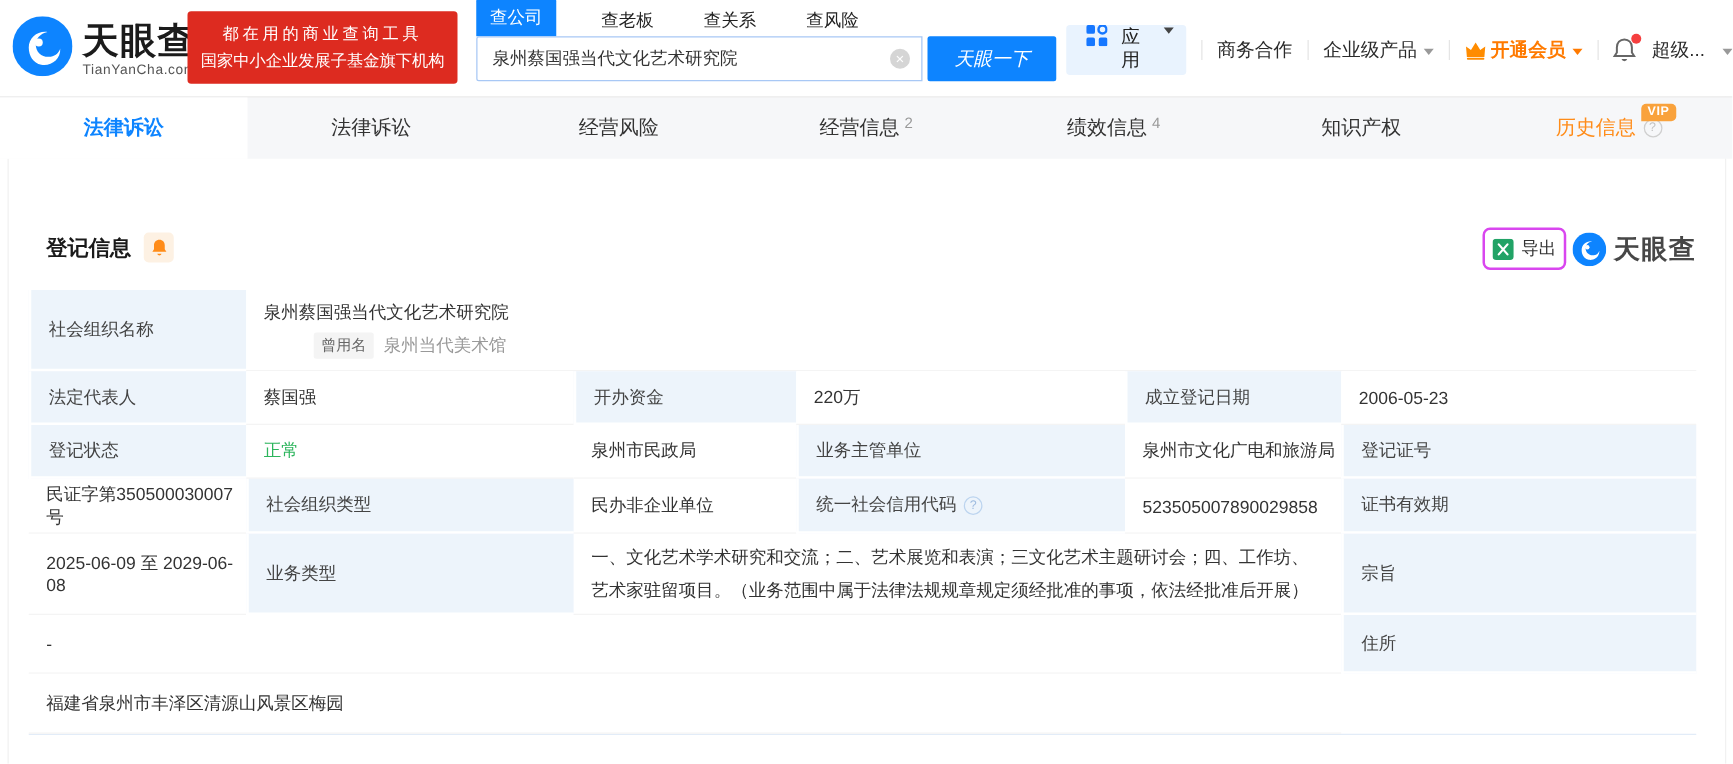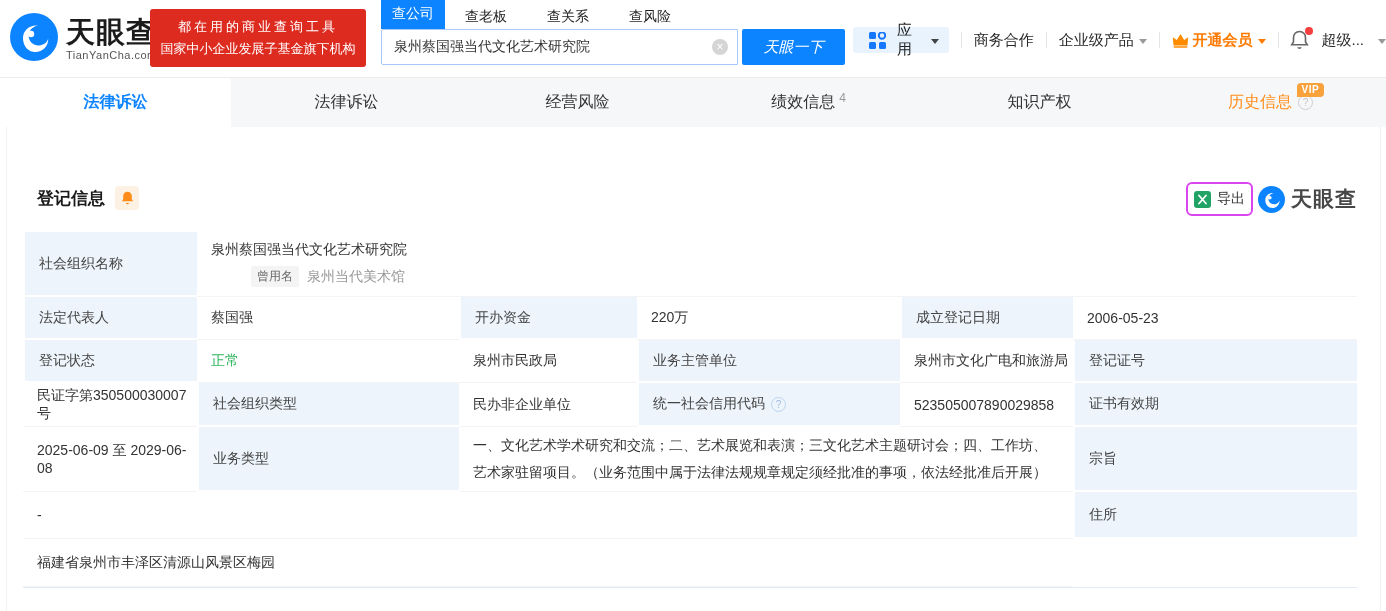--- a/index.html
+++ b/index.html
@@ -15,34 +15,34 @@
   .logo-title { font-size:29px; font-weight:bold; color:#1b1b1b; letter-spacing:1px; line-height:30px; }
   .logo-sub { font-size:11px; color:#555; letter-spacing:.5px; margin-top:2px; }
   .banner { position:absolute; left:150px; top:9px; width:216px; height:58px; background:#dd2b20;
     border-radius:3px; display:flex; flex-direction:column; justify-content:center; align-items:center; }
   .banner div { color:#fff; font-size:13px; line-height:22px; white-space:nowrap; }
   .banner .b1 { letter-spacing:3px; }
 
   .search-wrap { position:absolute; left:381px; top:4px; }
   .stabs { display:flex; align-items:flex-end; height:25px; }
   .stab { font-size:14px; color:#222; margin-right:24px; padding:3px 8px; cursor:pointer; }
-  .stab.on { background:#0d84ff; color:#fff; border-radius:2px 2px 0 0; padding:6px 11px; margin-right:12px; }
+  .stab.on { background:#0d84ff; color:#fff; border-radius:2px 2px 0 0; padding:6px 11px; margin-right:28px; }
   .srow { display:flex; margin-top:0; }
   .sinput { position:relative; }
   .sinput input { width:357px; height:36px; border:1px solid #a8c8f5; outline:none;
     font-size:14px; color:#333; padding:0 34px 0 12px; border-radius:2px 0 0 2px;
     font-family:"Liberation Sans","DejaVu Sans",sans-serif; }
   .clear-ic { position:absolute; right:10px; top:10px; width:16px; height:16px; border-radius:50%;
     background:#d5d5d5; color:#fff; font-size:12px; line-height:16px; text-align:center; cursor:pointer; }
   .sbtn { width:103px; height:36px; margin-left:4px; background:#0d84ff; color:#fff; border:none;
     font-size:15px; cursor:pointer; border-radius:2px; font-family:inherit;font-style:italic; }
 
   .hmenu { position:absolute; left:853px; top:21px; height:38px; display:flex; align-items:center; font-size:15px; }
   .hsep { width:1px; height:16px; background:#e5e5e5; margin:0 12px; }
-  .apps-btn { display:flex; align-items:center; background:#e9f3fe; border-radius:3px; height:26px;
+  .apps-btn { display:flex; align-items:flex-start; background:#e9f3fe; border-radius:3px; height:40px;
     padding:0 10px; cursor:pointer; }
   .apps-btn span { margin:0 5px 0 6px; color:#222; }
   .hitem { color:#2a2a2a; cursor:pointer; display:flex; align-items:center; white-space:nowrap; }
   .caret { width:0; height:0; border-left:4px solid transparent; border-right:4px solid transparent;
     border-top:5px solid #999; margin-left:5px; margin-top:2px; }
   .caret.blue { border-top-color:#444; }
   .caret.orange { border-top-color:#ff7a00; }
   .vip-link { color:#ff7a00; font-weight:600; }
   .vip-link svg { margin-right:4px; }
   .bell-wrap { position:relative; cursor:pointer; display:flex; align-items:center; }
@@ -184,20 +184,24 @@
     <div class="ntab active">
       <span>法律诉讼</span>
     </div>
     <div class="ntab">
       <span>法律诉讼</span>
     </div>
     <div class="ntab">
       <span>经营风险</span>
     </div>
     <div class="ntab">
+      <span>经营信息</span>
+      <span class="cnt">2</span>
+    </div>
+    <div class="ntab">
       <span>绩效信息</span>
       <span class="cnt">4</span>
     </div>
     <div class="ntab">
       <span>知识产权</span>
     </div>
     <div class="ntab orange">
       <span>历史信息</span>
       <span class="vip-badge">VIP</span>
       <span class="q-ic">?</span>

